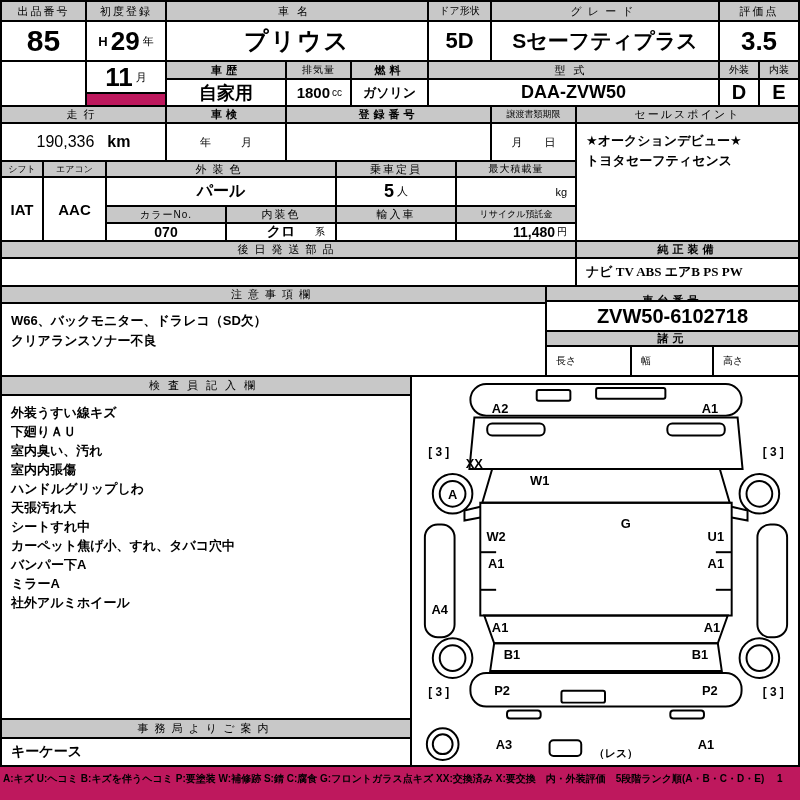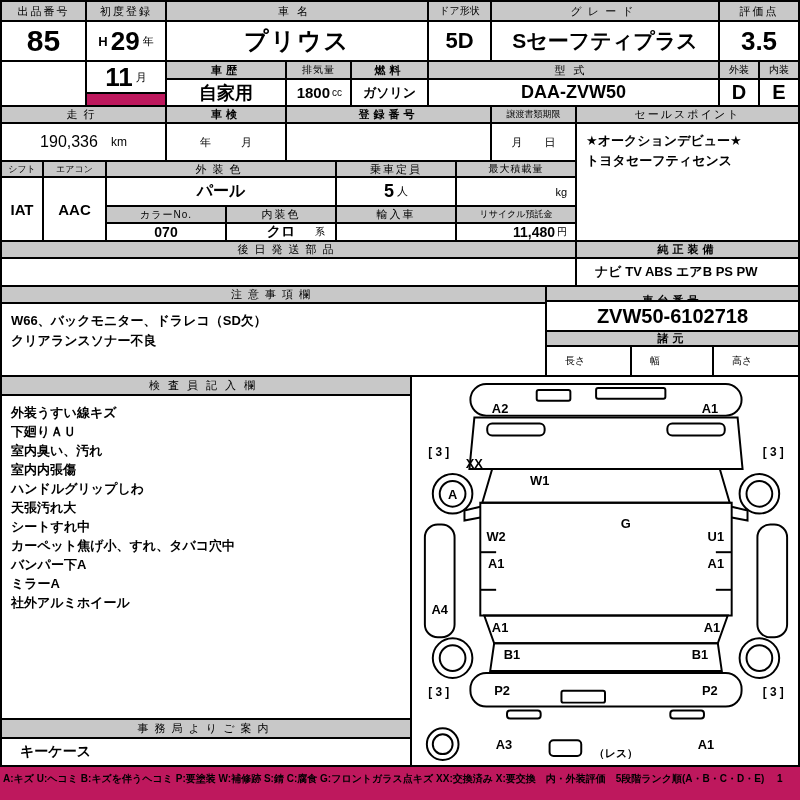--- a/index.html
+++ b/index.html
@@ -17,21 +17,21 @@
   .v21 { font-size:21px; font-weight:bold; }
   .v20 { font-size:20px; font-weight:bold; }
   .v19 { font-size:16px; font-weight:normal; }
   .v18 { font-size:18px; font-weight:bold; }
   .v16 { font-size:16px; font-weight:bold; }
   .v15 { font-size:15px; font-weight:bold; }
   .v14 { font-size:14px; font-weight:bold; }
   .v13 { font-size:13px; font-weight:bold; }
   .unit { font-size:11px; font-weight:normal; margin-left:3px; }
   .small-unit { font-size:10px; font-weight:normal; margin-left:2px; }
-  .left { justify-content:flex-start; padding-left:18px; }
+  .left { justify-content:flex-start; padding-left:9px;font-family:Liberation Serif, serif; }
   .right { justify-content:flex-end; padding-right:8px; }
   .col { flex-direction:column; align-items:flex-start; justify-content:flex-start; padding:7px 9px; }
   .line20 { line-height:20px; font-size:13px; font-weight:bold; }
   .note-line { line-height:19px; font-size:13px; font-weight:bold; white-space:nowrap; }
   .legend { position:absolute; left:3px; top:772px; width:794px; font-size:10px; font-weight:600; white-space:nowrap; }
   .legend span { margin-left:10px; }
   svg text { font-family:"Liberation Sans","DejaVu Sans",sans-serif; }
 </style>
 </head>
 <body>
@@ -77,21 +77,21 @@
   <div class="cell v20" style="left:718px;top:78px;width:42px;height:29px">D</div>
   <div class="cell v20" style="left:758px;top:78px;width:42px;height:29px">E</div>
 
   <div class="cell hdr ls6" style="left:0;top:105px;width:167px;height:19px">走行</div>
   <div class="cell hdr ls4" style="left:165px;top:105px;width:122px;height:19px">車検</div>
   <div class="cell hdr ls4" style="left:285px;top:105px;width:207px;height:19px">登録番号</div>
   <div class="cell hdr fs9" style="left:490px;top:105px;width:87px;height:19px">譲渡書類期限</div>
   <div class="cell hdr ls2" style="left:575px;top:105px;width:225px;height:19px">セールスポイント</div>
   <div class="cell" style="left:0;top:122px;width:167px;height:40px;gap:2px">
     <span class="v19">190,336</span>
-    <span style="font-size:12px;font-weight:normal;margin-left:11px">km</span>
+    <span style="font-size:16px;font-weight:bold;margin-left:11px">km</span>
   </div>
   <div class="cell fs11" style="left:165px;top:122px;width:122px;height:40px;gap:30px">
     <span>年</span>
     <span>月</span>
   </div>
   <div class="cell" style="left:285px;top:122px;width:207px;height:40px"></div>
   <div class="cell fs11" style="left:490px;top:122px;width:87px;height:40px;gap:22px">
     <span>月</span>
     <span>日</span>
   </div>

